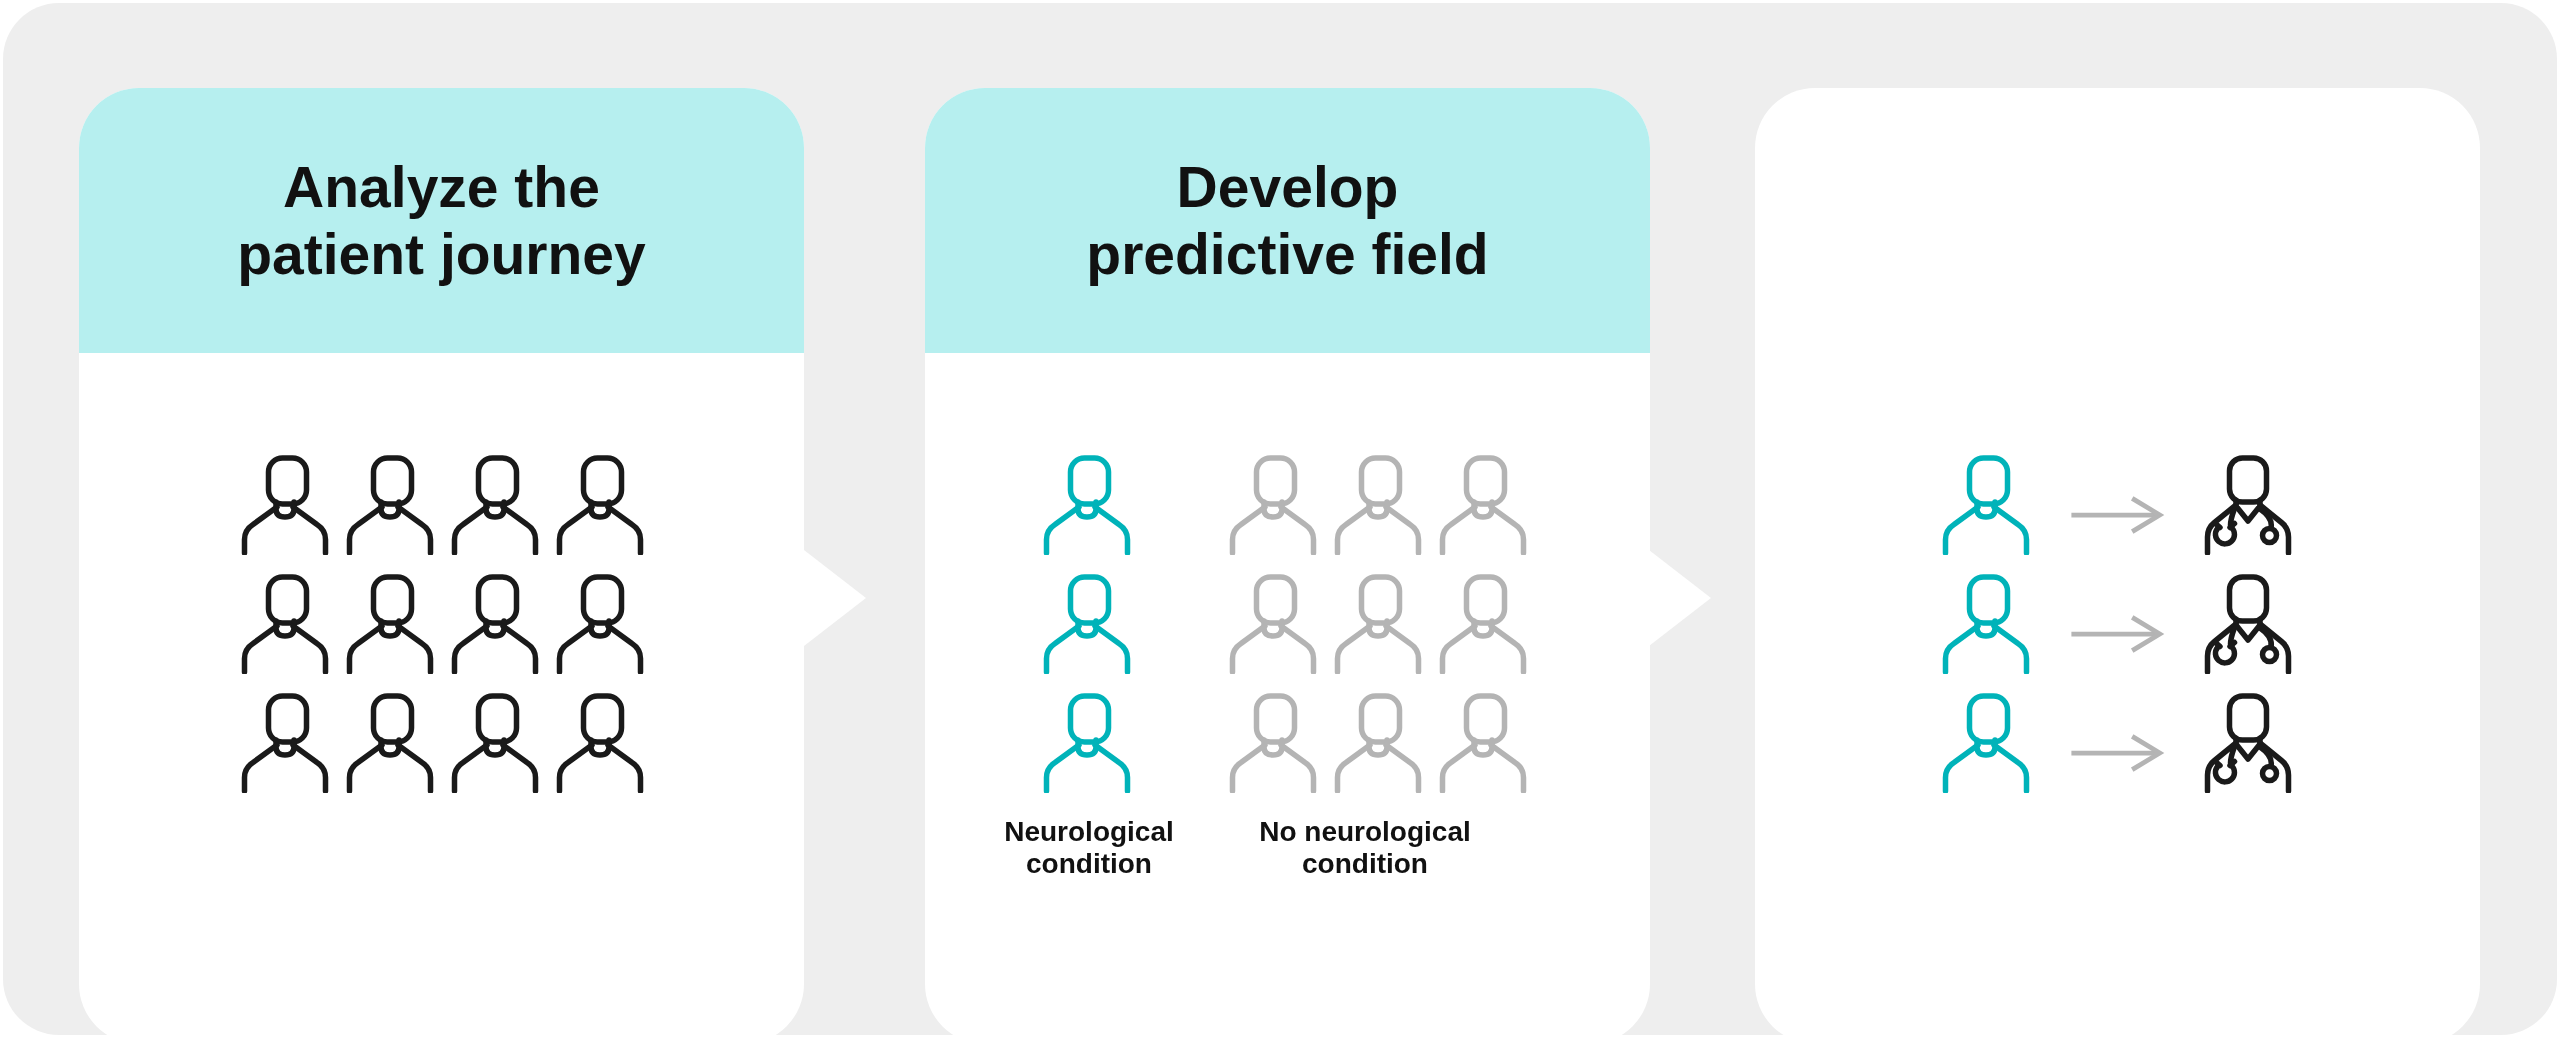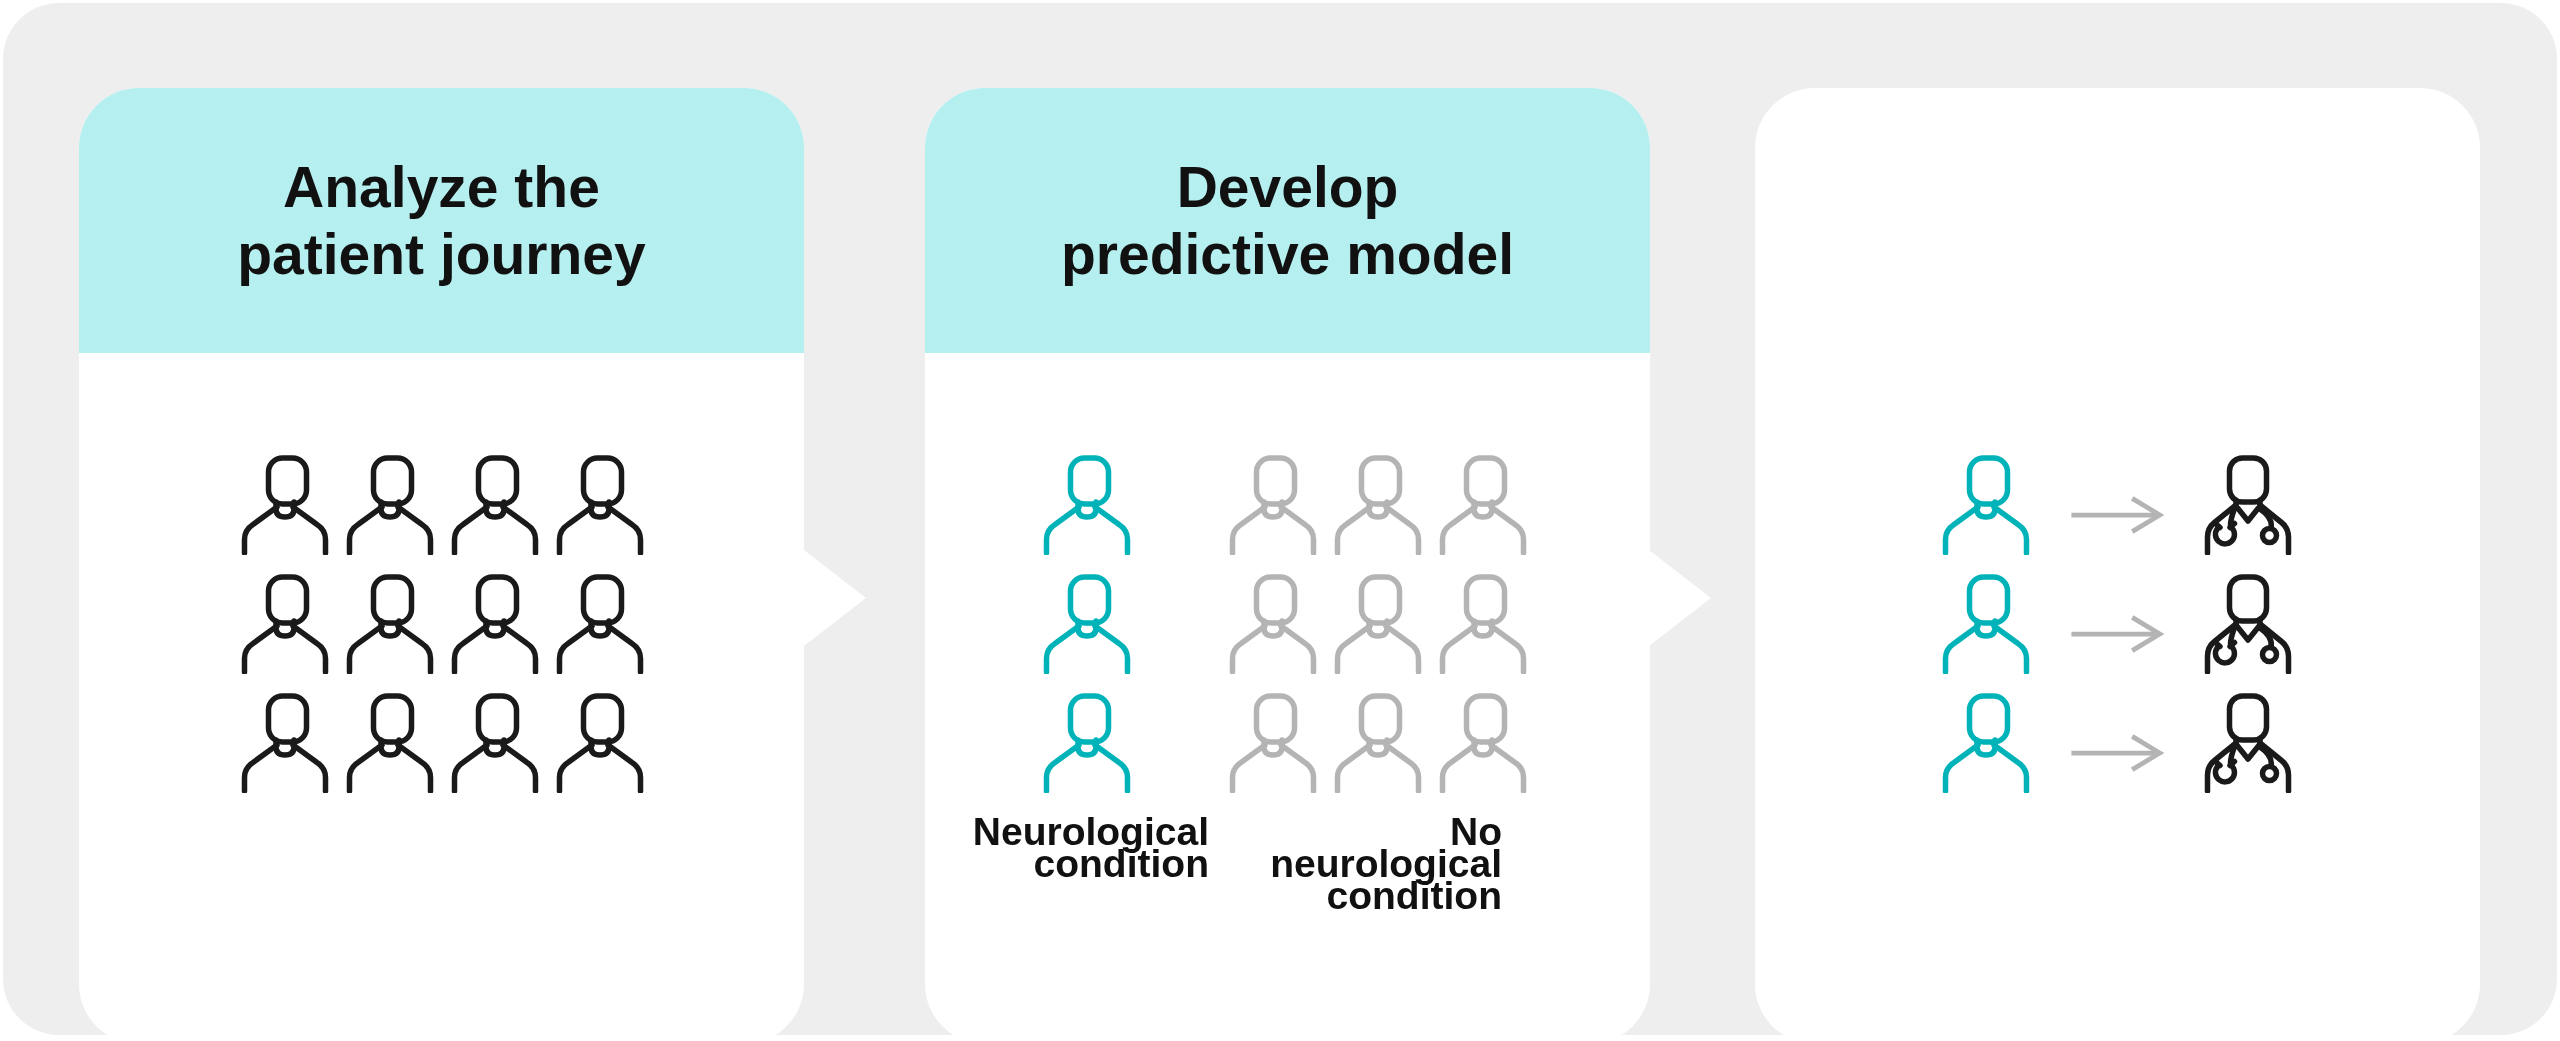--- a/index.html
+++ b/index.html
@@ -52,26 +52,26 @@
     position:absolute;left:117px;top:367px;
     display:grid;grid-template-columns:90px;row-gap:19px;
   }
   .grid-3{
     position:absolute;left:303px;top:367px;
     display:grid;grid-template-columns:repeat(3,90px);
     column-gap:15px;row-gap:19px;
   }
   .legend-label{
     position:absolute;top:728px;width:240px;
-    font-size:39px;line-height:32px;font-weight:700;
+    font-size:28px;line-height:32px;font-weight:700;
     color:var(--label-color,#111111);
-    text-align:right;white-space:pre-line;
+    text-align:center;white-space:pre-line;
   }
   .legend-teal{left:44px;}
-  .legend-gray{left:337px;}
+  .legend-gray{left:320px;}
   .abs{position:absolute;}
 </style>
 </head>
 <body>
 
 <svg width="0" height="0" style="position:absolute" aria-hidden="true">
   <defs>
     <symbol id="sym-person" viewBox="0 0 90 100">
       <g fill="none" stroke="currentColor" stroke-width="5.5" stroke-linecap="round" stroke-linejoin="round">
         <rect x="28.5" y="3" width="38" height="46" rx="14"></rect>
@@ -147,21 +147,21 @@
     <svg class="icon black" width="90" height="100">
         <use href="#sym-person"></use>
       </svg>
   </div>
 </section>
 <div class="chevron" style="left:804px"></div>
 
 <section class="card" style="left:925px">
   <header class="card-header">
     <h2 class="card-title">Develop
-predictive model</h2>
+predictive field</h2>
   </header>
   <div class="col-teal">
     <svg class="icon teal" width="90" height="100">
         <use href="#sym-person"></use>
       </svg>
     <svg class="icon teal" width="90" height="100">
         <use href="#sym-person"></use>
       </svg>
     <svg class="icon teal" width="90" height="100">
         <use href="#sym-person"></use>

